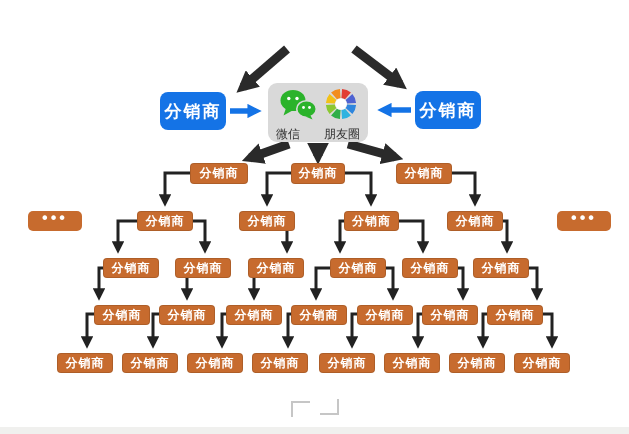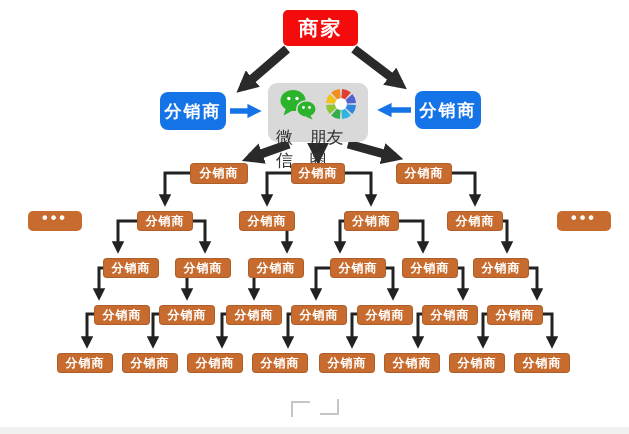--- a/index.html
+++ b/index.html
@@ -20,21 +20,21 @@
   .node--orange{background:#c76b2e;border-radius:4px;font-size:12px;font-weight:bold;letter-spacing:1px;
     border:1px solid rgba(0,0,0,0.12);}
   .node--dots{background:#c76b2e;border-radius:5px;font-size:16px;font-weight:bold;letter-spacing:3px;
     line-height:10px;padding-bottom:7px;}
   .panel{
     position:absolute;left:268px;top:83px;width:100px;height:59px;
     background:#d9d9d9;border-radius:9px;box-sizing:border-box;
   }
   .panel-icons{display:flex;justify-content:center;align-items:center;gap:7px;padding-top:4px;}
   .panel-labels{display:flex;justify-content:space-between;padding:0 8px;margin-top:1px;
-    font-size:17px;color:#333;}
+    font-size:12px;color:#333;}
   .caption{position:absolute;left:0;right:0;top:398px;text-align:center;
     font-size:19px;color:#454545;letter-spacing:1px;}
   .cap-wrap{position:relative;display:inline-block;padding:5px 24px 9px 24px;}
   .bracket-tl{position:absolute;left:0;top:0;width:17px;height:14px;
     border-left:2px solid #c6c6c6;border-top:2px solid #c6c6c6;}
   .bracket-br{position:absolute;right:0;bottom:0;width:17px;height:14px;
     border-right:2px solid #c6c6c6;border-bottom:2px solid #c6c6c6;}
   .footer-bar{position:absolute;left:0;right:0;bottom:0;height:7px;background:#f0f0ee;}
 </style>
 </head>
@@ -123,21 +123,20 @@
   </div>
 
   <div class="caption">
     <span class="cap-wrap">
       <span class="bracket-tl"></span>
       <span class="bracket-br"></span>
     </span>
   </div>
 
   <div class="footer-bar"></div>
-<div class="node node--merchant" style="left: 283px; top: 10px; width: 75px; height: 36px;">商家</div>
     <div class="node node--primary" style="left: 160px; top: 92px; width: 66px; height: 38px;">分销商</div>
     <div class="node node--primary" style="left: 415px; top: 91px; width: 66px; height: 38px;">分销商</div>
     <div class="node node--dots" style="left: 28px; top: 211px; width: 54px; height: 20px;">•••</div>
     <div class="node node--dots" style="left: 557px; top: 211px; width: 54px; height: 20px;">•••</div>
     <div class="node node--orange" style="left: 190px; top: 163px; width: 58px; height: 21px;">分销商</div>
     <div class="node node--orange" style="left: 291px; top: 163px; width: 54px; height: 21px;">分销商</div>
     <div class="node node--orange" style="left: 396px; top: 163px; width: 56px; height: 21px;">分销商</div>
     <div class="node node--orange" style="left: 137px; top: 211px; width: 56px; height: 20px;">分销商</div>
     <div class="node node--orange" style="left: 239px; top: 211px; width: 56px; height: 20px;">分销商</div>
     <div class="node node--orange" style="left: 344px; top: 211px; width: 55px; height: 20px;">分销商</div>

